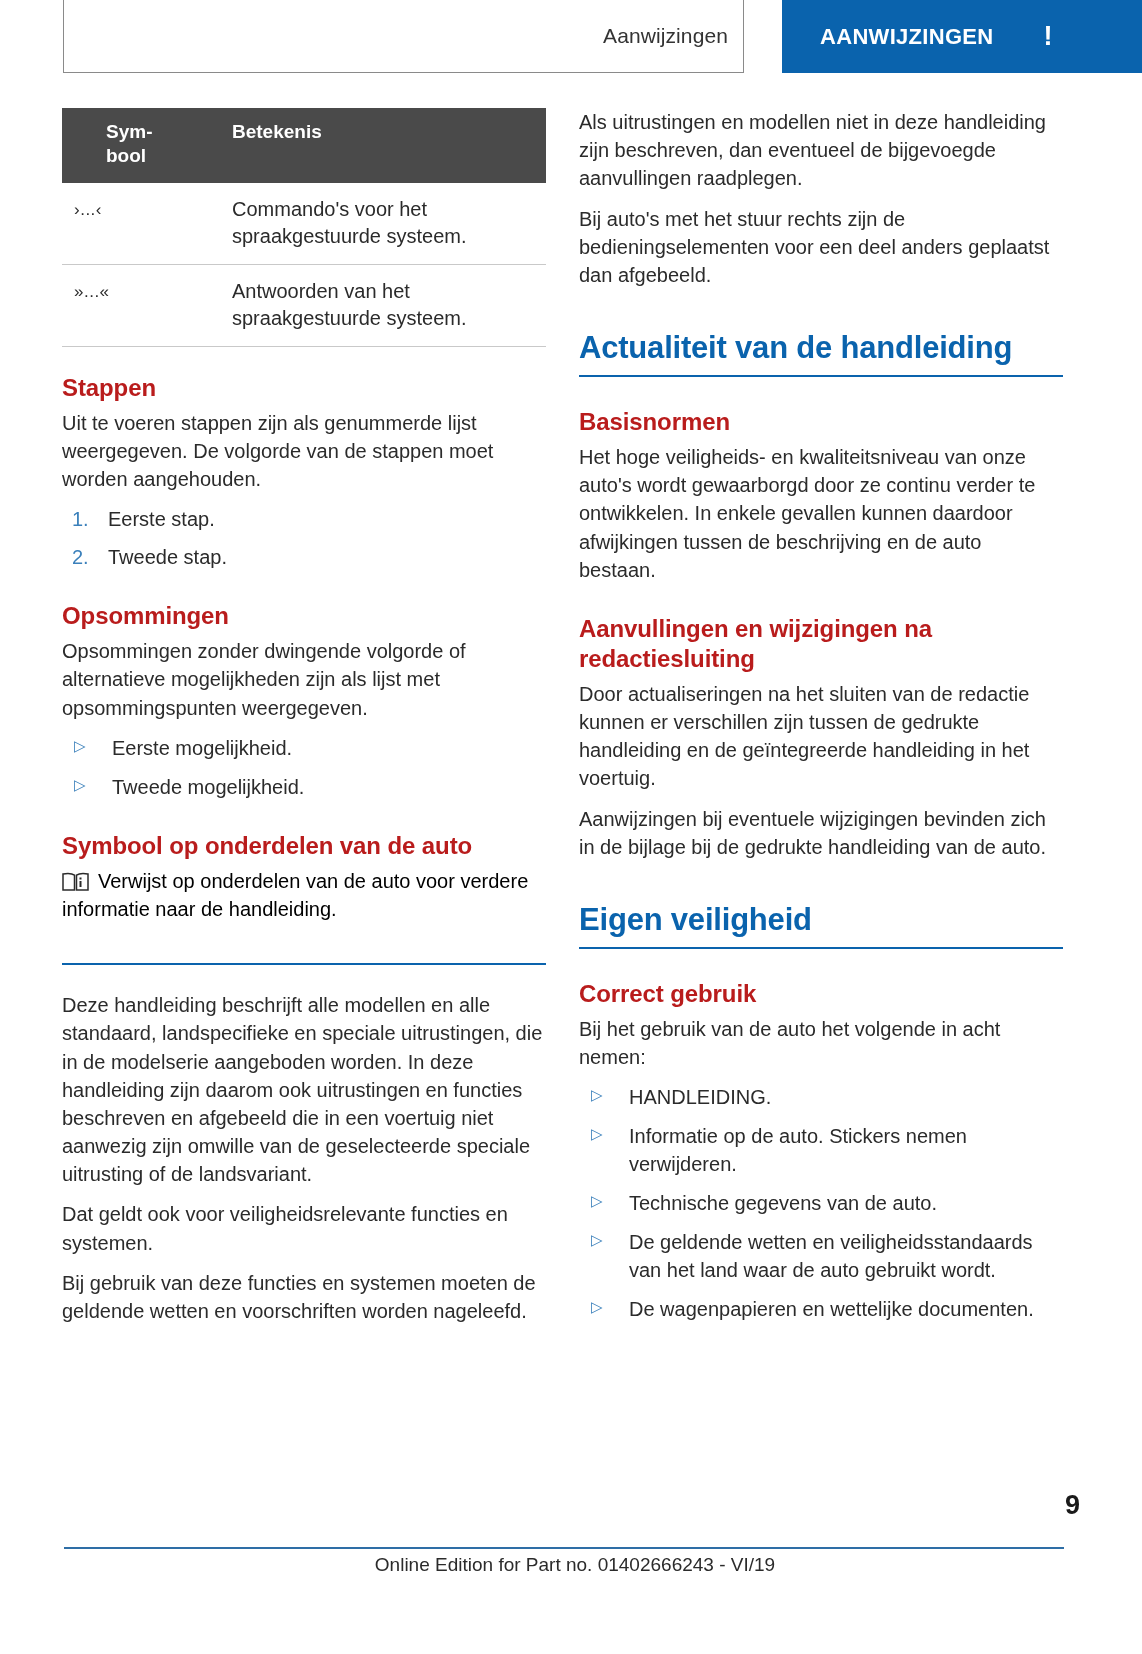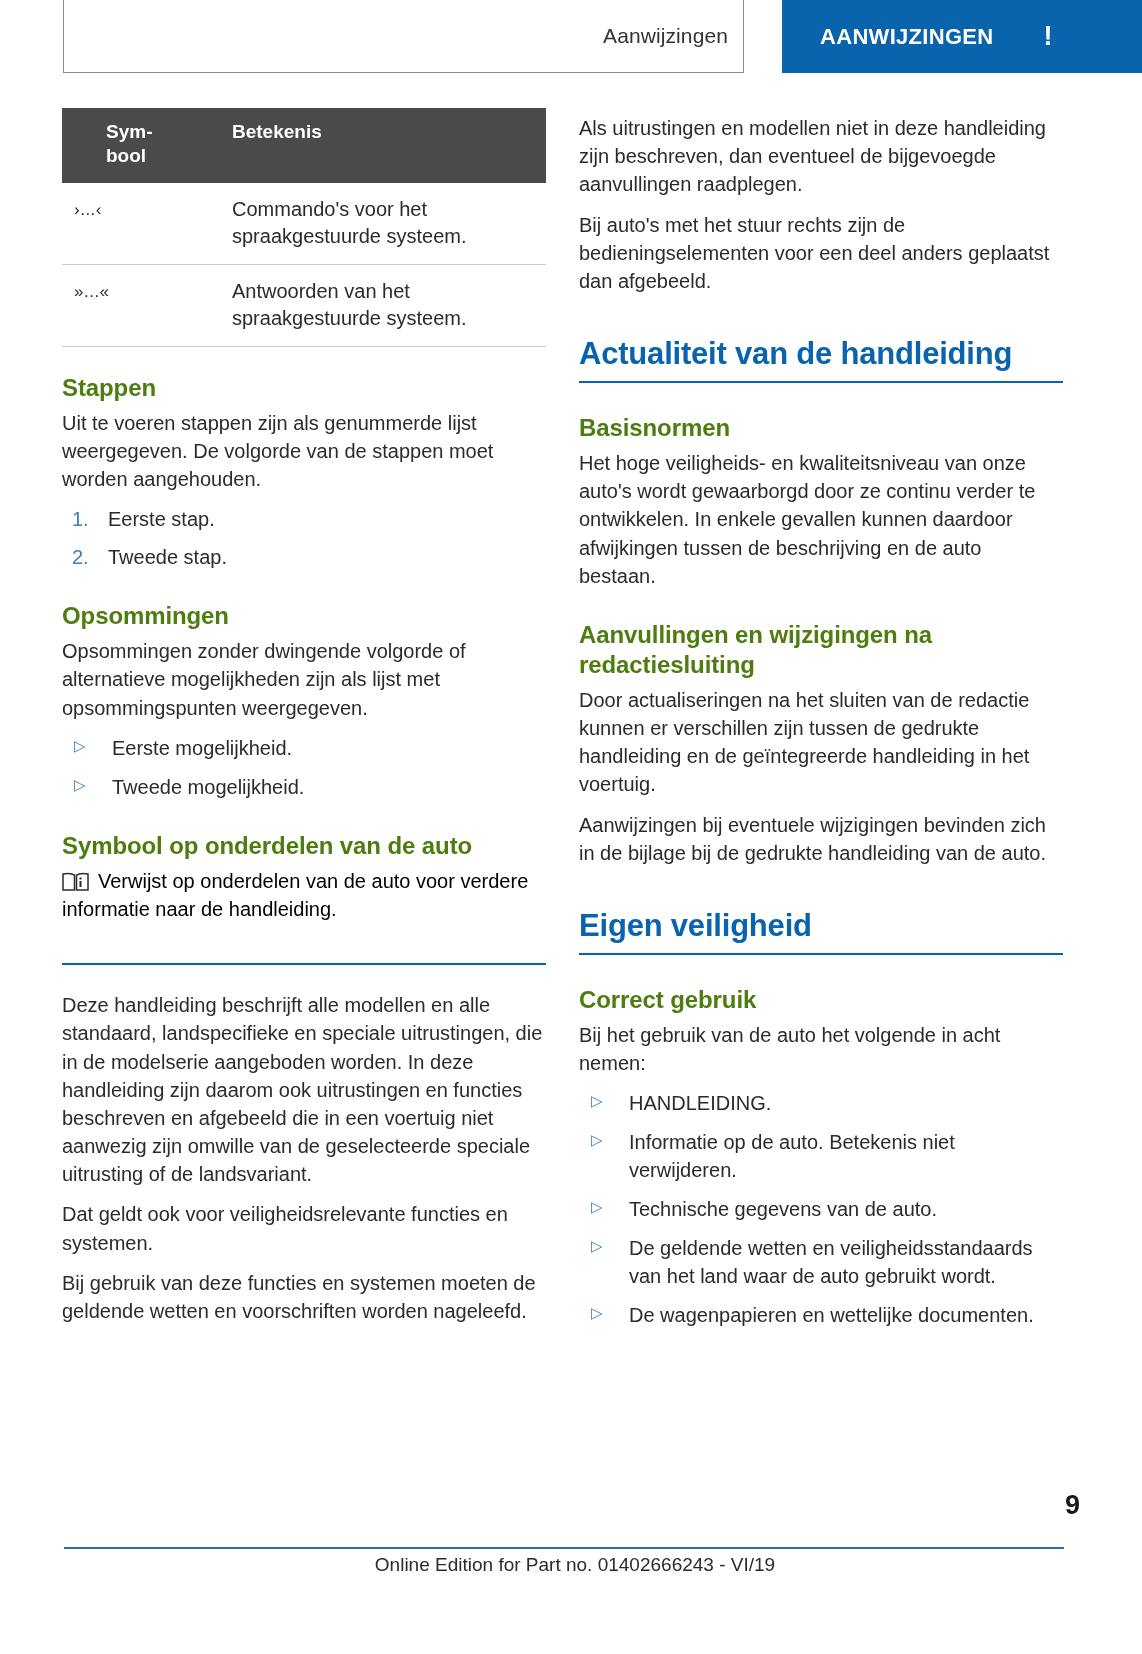--- a/index.html
+++ b/index.html
@@ -124,21 +124,21 @@
     line-height: 1.22;
     letter-spacing: -0.2px;
   }
   h1.sect .rule {
     display: block;
     border-bottom: 2px solid #0a63ad;
     margin-top: 8px;
   }
   h2.sub {
     font-size: 24px;
-    color: #4d7c0f;
+    color: #b91c1c;
     font-weight: bold;
     margin: 30px 0 6px 0;
     line-height: 1.25;
     letter-spacing: -0.1px;
   }
   h2.sub.tight { margin-top: 26px; }
 
   p.body {
     font-size: 20px;
     line-height: 1.41;
@@ -293,39 +293,39 @@
           </svg></span><span>Verwijst op onderdelen van de auto voor verdere informatie naar de handleiding.</span></p>
 
     <h1 class="sect"><span class="rule"></span></h1>
     <p class="body" style="margin-top:26px">Deze handleiding beschrijft alle modellen en alle standaard, landspecifieke en speciale uitrustingen, die in de modelserie aangeboden worden. In deze handleiding zijn daarom ook uitrustingen en functies beschreven en afgebeeld die in een voertuig niet aanwezig zijn omwille van de geselecteerde speciale uitrusting of de landsvariant.</p>
     <p class="body">Dat geldt ook voor veiligheidsrelevante functies en systemen.</p>
     <p class="body">Bij gebruik van deze functies en systemen moeten de geldende wetten en voorschriften worden nageleefd.</p>
   </div>
 
   <div class="col col-right">
 
-    <p class="body" style="margin-top:6px">Als uitrustingen en modellen niet in deze handleiding zijn beschreven, dan eventueel de bijgevoegde aanvullingen raadplegen.</p>
+    <p class="body" style="">Als uitrustingen en modellen niet in deze handleiding zijn beschreven, dan eventueel de bijgevoegde aanvullingen raadplegen.</p>
     <p class="body">Bij auto's met het stuur rechts zijn de bedieningselementen voor een deel anders geplaatst dan afgebeeld.</p>
 
     <h1 class="sect"><span>Actualiteit van de handleiding</span><span class="rule"></span></h1>
 
     <h2 class="sub">Basisnormen</h2>
     <p class="body">Het hoge veiligheids- en kwaliteitsniveau van onze auto's wordt gewaarborgd door ze continu verder te ontwikkelen. In enkele gevallen kunnen daardoor afwijkingen tussen de beschrijving en de auto bestaan.</p>
 
     <h2 class="sub">Aanvullingen en wijzigingen na redactiesluiting</h2>
     <p class="body">Door actualiseringen na het sluiten van de redactie kunnen er verschillen zijn tussen de gedrukte handleiding en de geïntegreerde handleiding in het voertuig.</p>
     <p class="body">Aanwijzingen bij eventuele wijzigingen bevinden zich in de bijlage bij de gedrukte handleiding van de auto.</p>
 
     <h1 class="sect"><span>Eigen veiligheid</span><span class="rule"></span></h1>
 
     <h2 class="sub">Correct gebruik</h2>
     <p class="body">Bij het gebruik van de auto het volgende in acht nemen:</p>
     <ul class="bullets">
       <li><span class="tri">▷</span><span>HANDLEIDING.</span></li>
-      <li><span class="tri">▷</span><span>Informatie op de auto. Betekenis niet verwijderen.</span></li>
+      <li><span class="tri">▷</span><span>Informatie op de auto. Stickers nemen verwijderen.</span></li>
       <li><span class="tri">▷</span><span>Technische gegevens van de auto.</span></li>
       <li><span class="tri">▷</span><span>De geldende wetten en veiligheidsstandaards van het land waar de auto gebruikt wordt.</span></li>
       <li><span class="tri">▷</span><span>De wagenpapieren en wettelijke documenten.</span></li>
     </ul>
   </div>
 </div>
 
 <div class="footer">
   <div class="page-number">9</div>
   <div class="footer-rule"></div>

